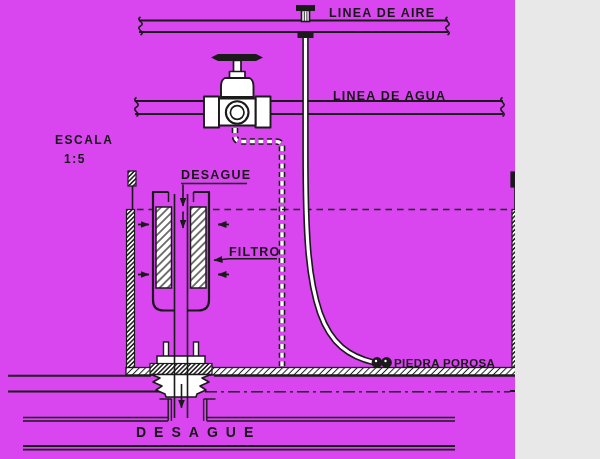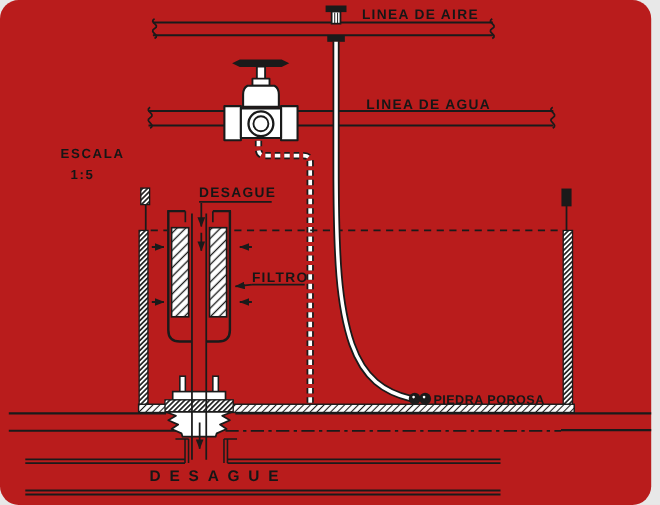--- a/index.html
+++ b/index.html
@@ -1,17 +1,17 @@
 <!DOCTYPE html>
 <html><head>
 <meta charset="utf-8">
 <style>
   html,body{margin:0;padding:0;background:#e8e8e8;}
-  .stage{position:relative;width:592px;height:459px;background:#b91c1c;overflow:hidden;
-         font-family:"Liberation Sans", sans-serif;border-radius:17px;}
+  .stage{position:relative;width:515px;height:459px;background:#d946ef;overflow:hidden;
+         font-family:"Liberation Sans", sans-serif;}
   svg{position:absolute;inset:0;display:block;}
   text{fill:#161616;font-family:"Liberation Sans", sans-serif;font-weight:700;}
   .lbl{font-size:12.5px;letter-spacing:1.2px;}
   .lbl-wide{font-size:14px;letter-spacing:8px;}
   .lbl-small{font-size:12px;letter-spacing:1.5px;}
   .lbl-stone{font-size:11.5px;letter-spacing:0.4px;}
 </style>
 </head>
 <body>
 

